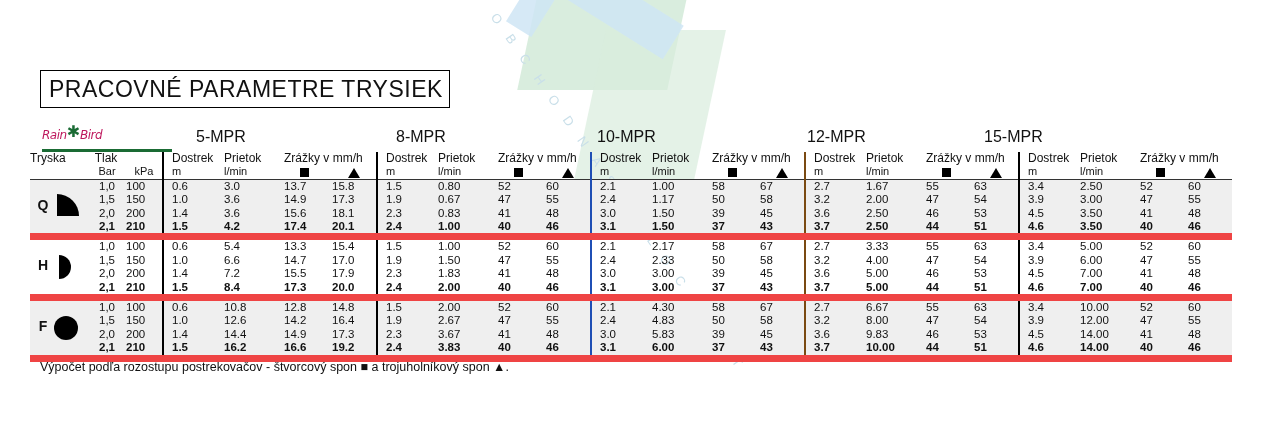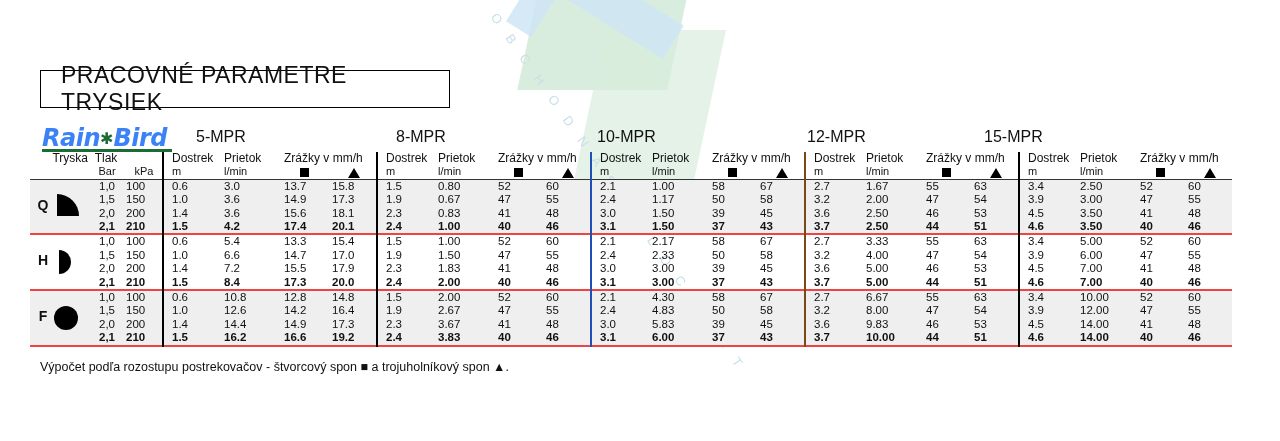--- a/index.html
+++ b/index.html
@@ -82,43 +82,43 @@
   .title-box {
     position: absolute;
     left: 40px;
     top: 70px;
     width: 410px;
     height: 38px;
     border: 1px solid #000;
     background: rgba(255,255,255,.85);
     display: flex;
     align-items: center;
-    padding-left: 20px;
+    padding-left: 8px;
     box-sizing: border-box;
   }
   .title-box .title-text {
     font-size: 23px;
     letter-spacing: .5px;
     color: #111;
   }
 
   
   .logo {
     position: absolute;
     left: 42px;
     top: 124px;
     width: 140px;
     height: 26px;
   }
   .logo-text {
     font-family: "DejaVu Sans", sans-serif;
-    font-weight: bold;
-    font-size: 24px;
+    font-weight: normal;
+    font-size: 12px;
     font-style: italic;
-    color: #3b82f6;
+    color: #be185d;
     letter-spacing: -.5px;
     white-space: nowrap;
   }
   .logo-rule {
     position: absolute;
     left: 0;
     top: 25px;
     width: 130px;
     height: 3px;
     background: #1a6b34;
@@ -162,33 +162,33 @@
     padding-bottom: 1px;
   }
   .sub td {
     font-size: 11px;
     padding-bottom: 3px;
   }
   .row td { text-align: left; }
   .row.last td { font-weight: bold; }
 
   .band-top { border-top: 1px solid #555; }
-  .band-bot { border-bottom: 2px solid #ef4444; }
+  .band-bot { border-bottom: 7px solid #ef4444; }
   .hdr-line { border-bottom: 1px solid #333; }
 
   .grp-sep {
     border-left: 2px solid #000;
   }
   .sep-blue  { border-left: 2px solid #1f4fb5; }
   .sep-brown { border-left: 2px solid #7a4a12; }
   .sep-black { border-left: 2px solid #000; }
 
   .shade { background: #efefef; }
 
-  .c-lab  { width: 58px;  text-align: right; }
+  .c-lab  { width: 58px;  text-align: left; }
   .c-bar  { width: 36px;  text-align: center !important; }
   .c-kpa  { width: 36px;  text-align: center; }
   .c-d    { width: 44px;  padding-left: 8px !important; }
   .c-f    { width: 52px;  padding-left: 8px !important; }
   .c-sq   { width: 40px;  padding-left: 8px !important; }
   .c-tr   { width: 44px;  padding-left: 8px !important; }
 
   
   .glyph-cell { text-align: center !important; }
   .glyph {

